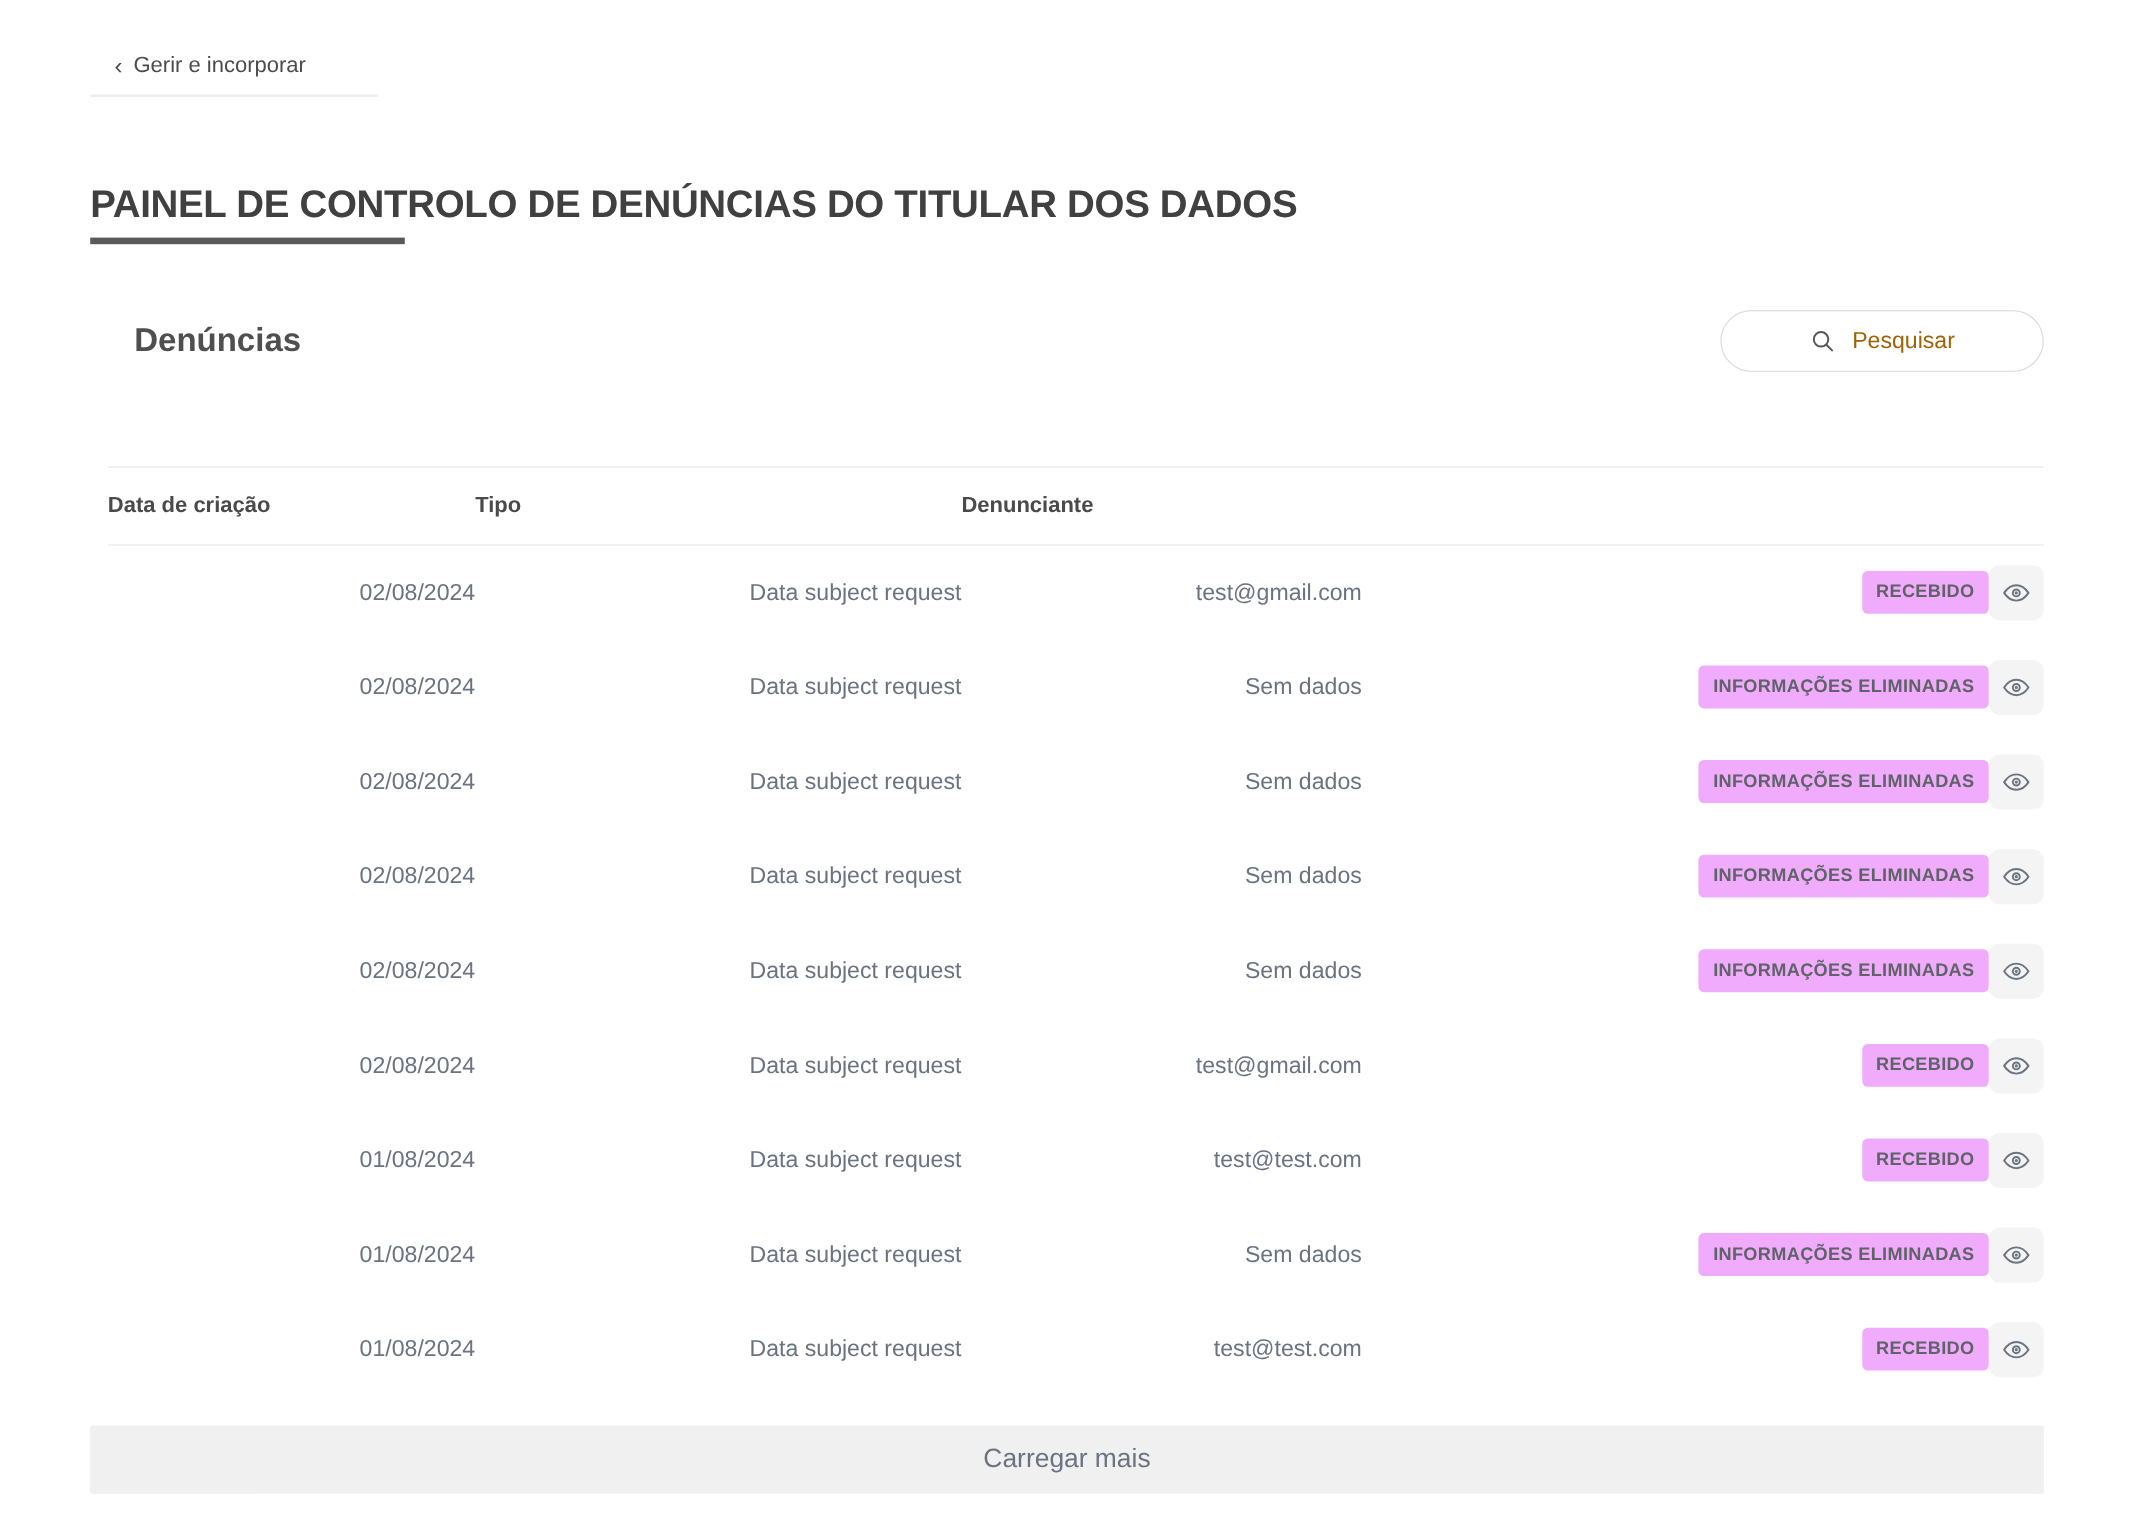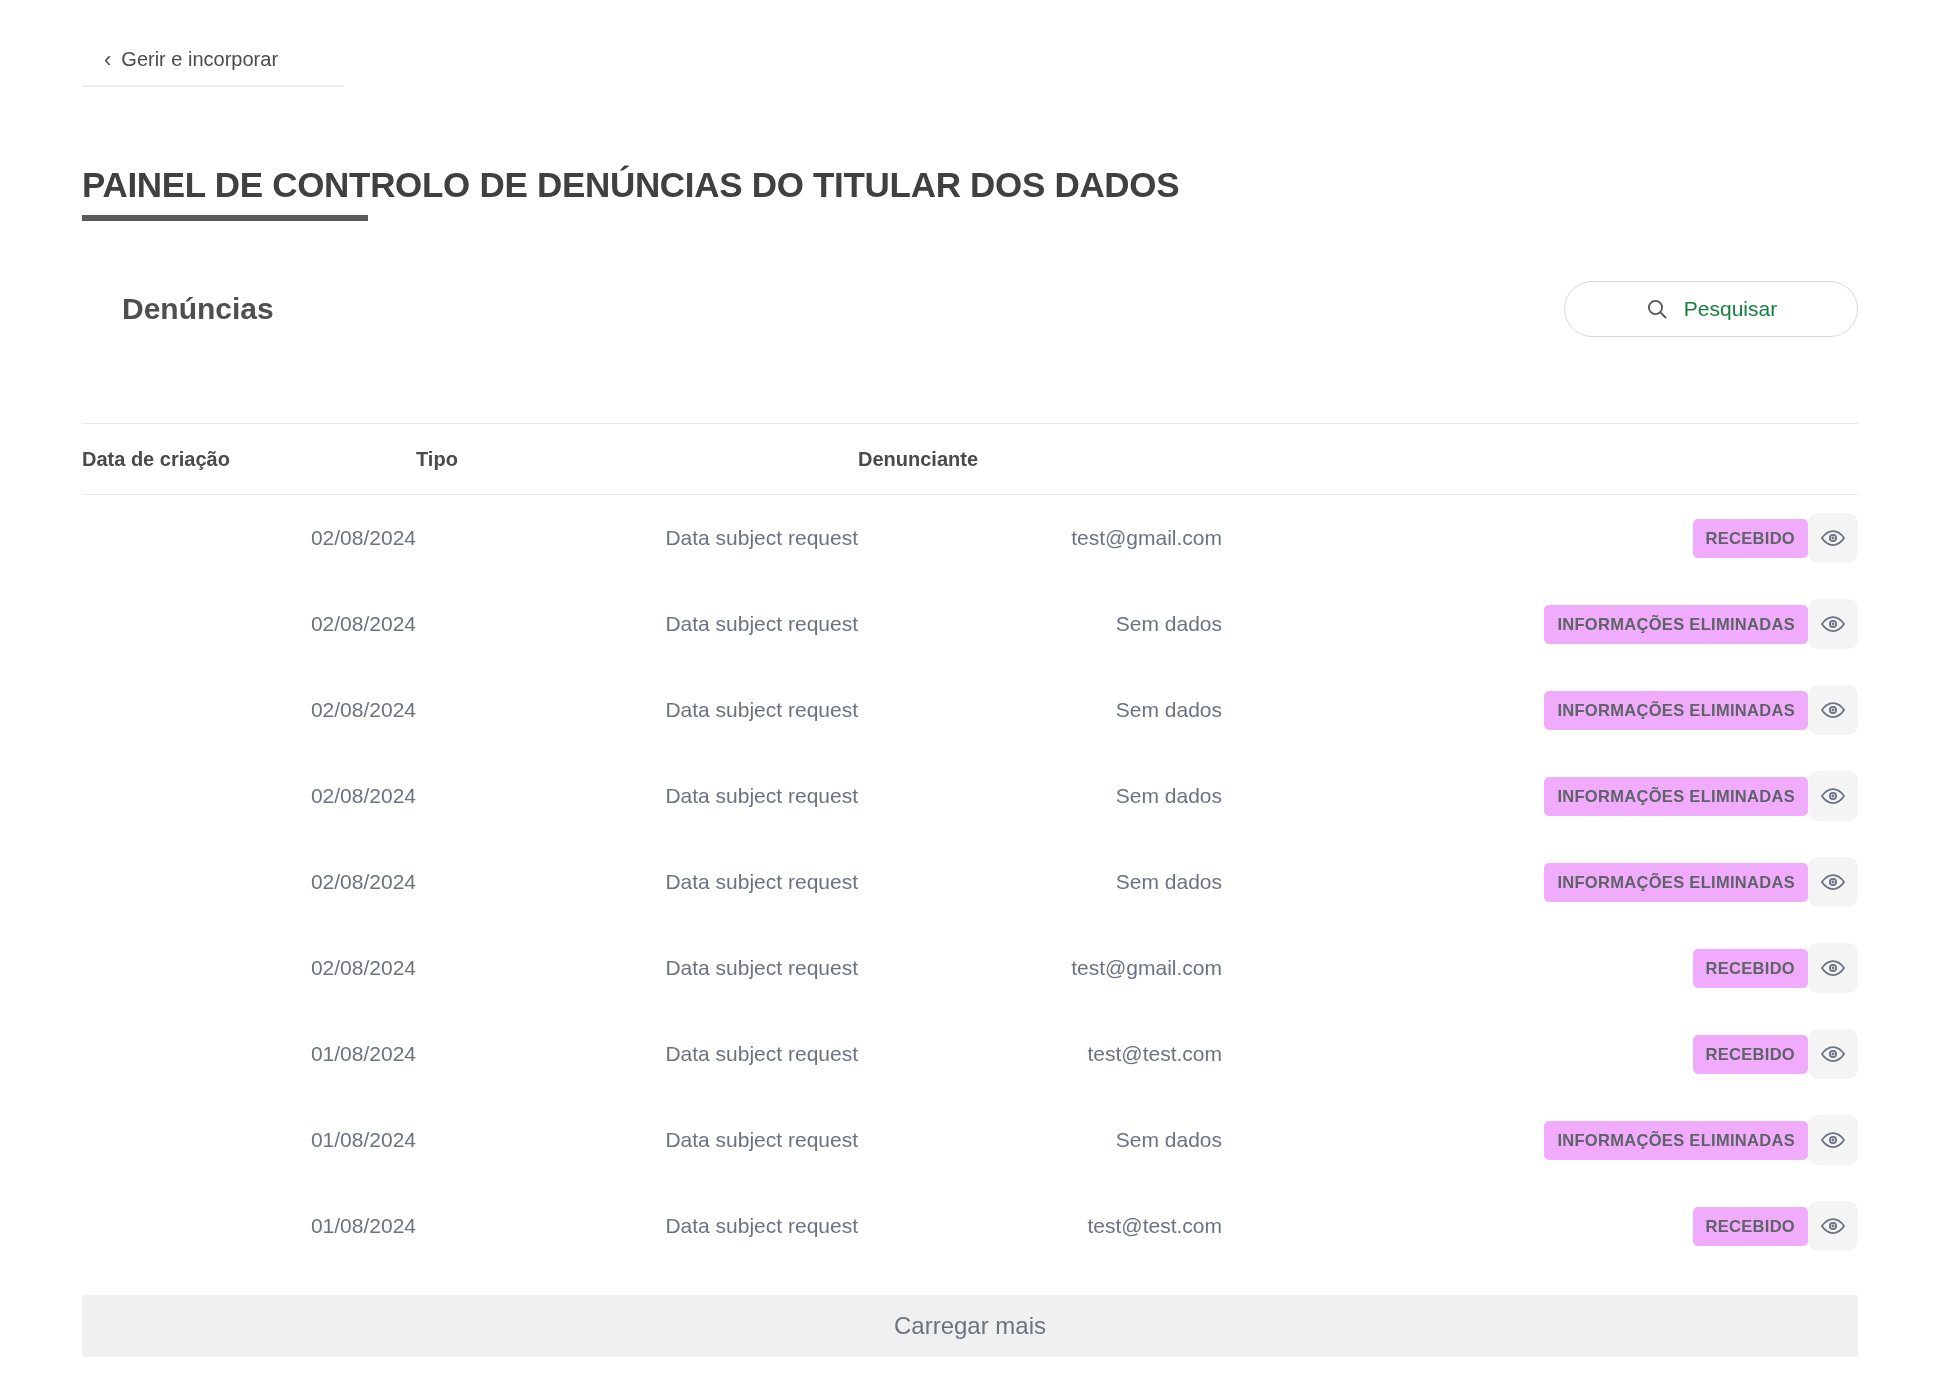--- a/index.html
+++ b/index.html
@@ -74,26 +74,26 @@
     background: #ffffff;
     display: flex;
     align-items: center;
     justify-content: center;
     gap: 15px;
     cursor: pointer;
     font-family: "Liberation Sans", sans-serif;
   }
   .search-btn span {
     font-size: 21px;
-    color: #15803d;
+    color: #a16207;
   }
   .search-icon { display: flex; }
 
   
-  .table { margin-top: 86px; }
+  .table { margin-top: 86px; margin-left: 16px; }
   .t-header {
     display: grid;
     grid-template-columns: 334px 442px 364px 1fr 50px;
     align-items: center;
     height: 72px;
     border-top: 1px solid #e8e8e8;
     border-bottom: 1px solid #e8e8e8;
     font-size: 20px;
     font-weight: 700;
     color: #4a4a4a;

